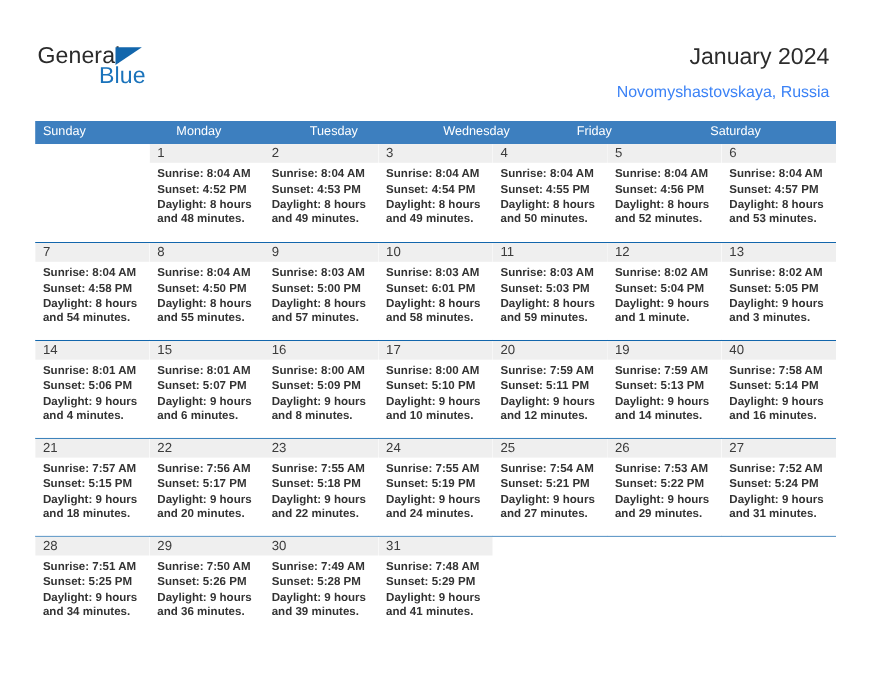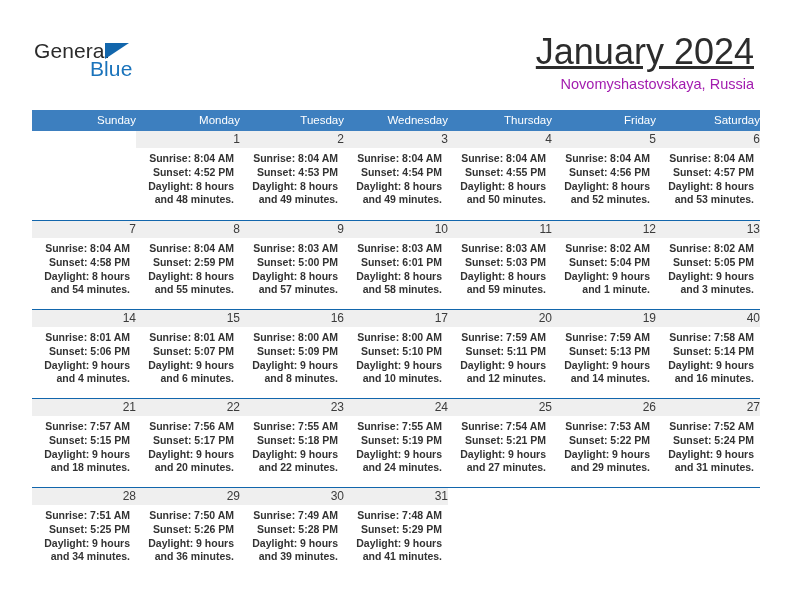--- a/index.html
+++ b/index.html
@@ -65,41 +65,39 @@
     letter-spacing: 0.1px;
   }
 
   .title-block {
     position: absolute;
     right: 38px;
     top: 30px;
     text-align: right;
   }
   .cal-title {
-    font-size: 36px;
+    font-size: 21px;
     line-height: 32px;
     color: #2c2c2c;
     font-weight: normal;
     margin: 0;
-    text-decoration: underline;
   }
   .cal-subtitle {
     font-size: 14.5px;
     line-height: 20px;
-    color: #a21caf;
+    color: #3b82f6;
     margin: 6px 0 0 0;
   }
 
   
   .calendar {
     position: absolute;
     left: 32px;
     top: 104px;
     width: 728px;
-    text-align: right;
   }
   .weekday-row {
     display: flex;
     background: #3d7fbf;
     height: 21px;
   }
   .weekday {
     flex: 1 1 0;
     box-sizing: border-box;
     color: #ffffff;
@@ -172,21 +170,20 @@
 
   </div>
 
   <div class="calendar">
 
     <div class="weekday-row">
       <div class="weekday">Sunday</div>
       <div class="weekday">Monday</div>
       <div class="weekday">Tuesday</div>
       <div class="weekday">Wednesday</div>
-      <div class="weekday">Thursday</div>
       <div class="weekday">Friday</div>
       <div class="weekday">Saturday</div>
     </div>
 
     <div id="weeks-container">
         <div class="week-row first">
           <div class="day-cell empty-cell">
             <div class="daynum-band"></div>
           </div>
           <div class="day-cell filled">
@@ -267,21 +264,21 @@
               <div class="info-line">Daylight: 8 hours</div>
               <div class="info-line">and 54 minutes.</div>
             </div>
           </div>
           <div class="day-cell filled">
             <div class="daynum-band">
               <span class="daynum">8</span>
             </div>
             <div class="day-info">
               <div class="info-line">Sunrise: 8:04 AM</div>
-              <div class="info-line">Sunset: 2:59 PM</div>
+              <div class="info-line">Sunset: 4:50 PM</div>
               <div class="info-line">Daylight: 8 hours</div>
               <div class="info-line">and 55 minutes.</div>
             </div>
           </div>
           <div class="day-cell filled">
             <div class="daynum-band">
               <span class="daynum">9</span>
             </div>
             <div class="day-info">
               <div class="info-line">Sunrise: 8:03 AM</div>

